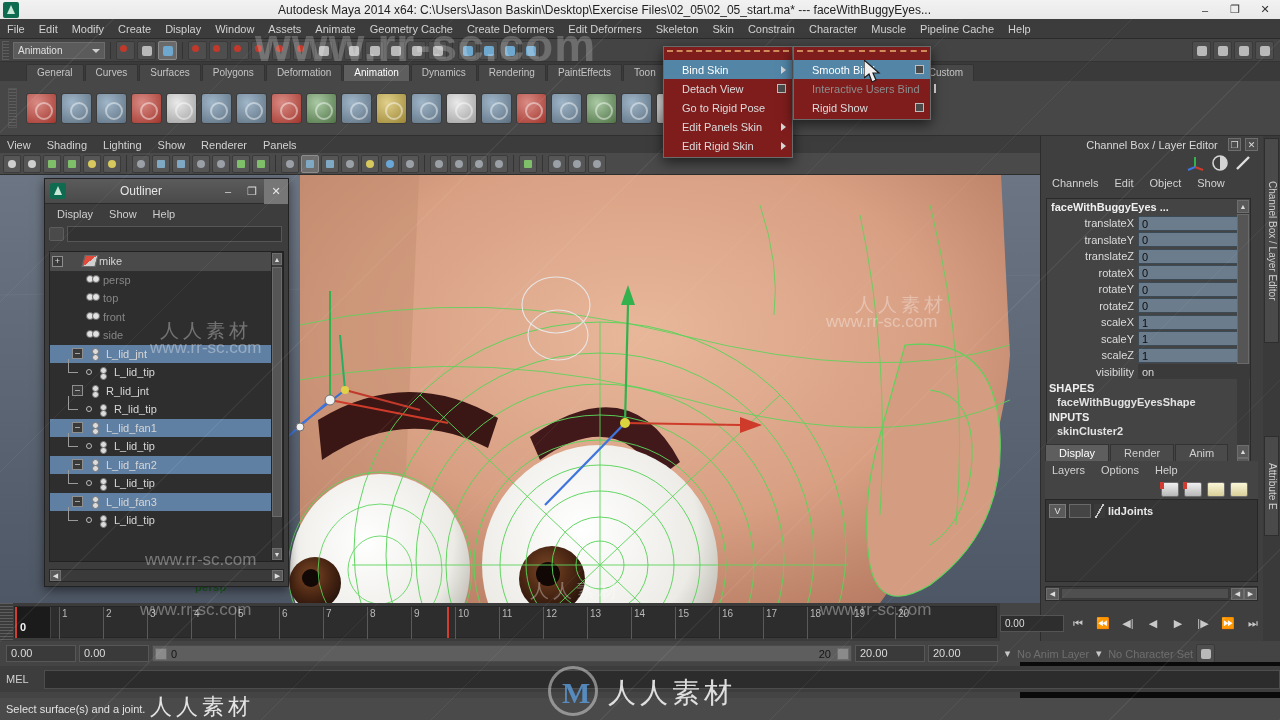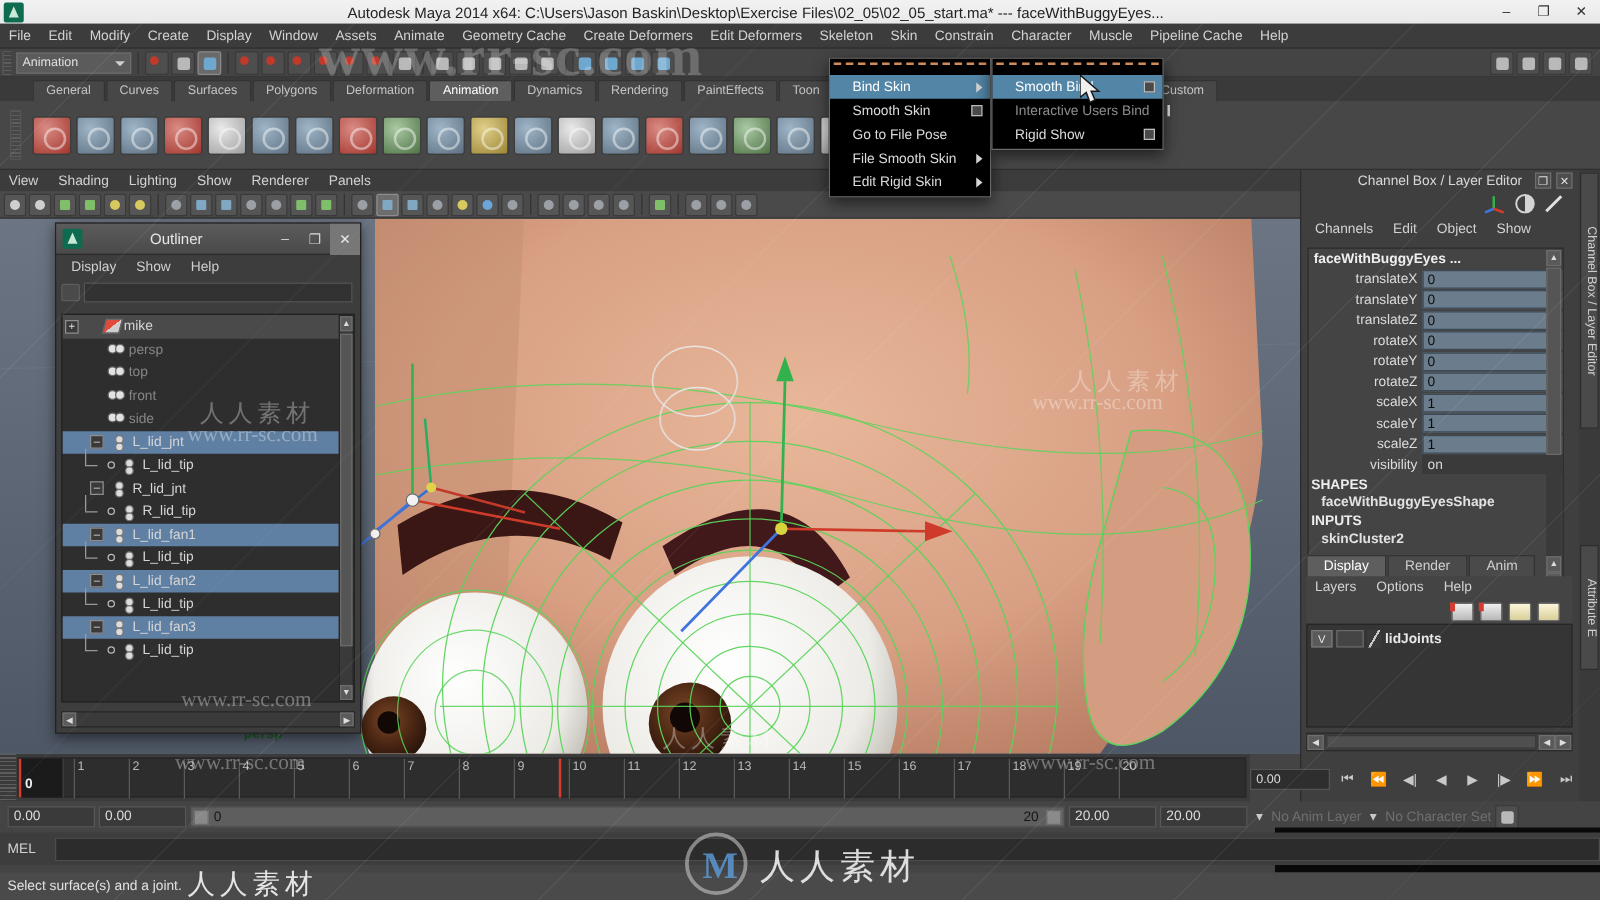--- a/index.html
+++ b/index.html
@@ -205,21 +205,21 @@
     display:flex;align-items:center;justify-content:center;font-size:7px;color:#ddd;}
   .ol-hscroll {
     position:absolute; left:4px; right:4px; bottom:4px; height:13px; background:#3a3a3a; border:1px solid #262626;
     display:flex; align-items:center; justify-content:space-between;
   }
   .ol-hscroll .hs { width:11px;height:11px;background:#5a5a5a;border:1px solid #6e6e6e;
     display:flex;align-items:center;justify-content:center;font-size:7px;color:#ddd;}
 
   
   .menu-pop {
-    position:absolute; background:#000000; border:1px solid #6a6a6a;
+    position:absolute; background:#7f1d1d; border:1px solid #6a6a6a;
     box-shadow:0 4px 12px rgba(0,0,0,.6); padding:2px 0; z-index:60;
   }
   .menu-pop .tear { height:7px; margin:1px 3px 3px;
     border-top:2px dashed #cf8b5a; }
   .menu-pop .row {
     height:19px; display:flex; align-items:center; padding:0 6px 0 18px;
     font-size:11px; color:#dcdcdc; white-space:nowrap; position:relative;
   }
   .menu-pop .row.hl { background:#5285a6; color:#fff; }
   .menu-pop .row.dim { color:#8d8d8d; }
@@ -338,21 +338,21 @@
   .cmd-lbl { font-size:11px; color:#d2d2d2; width:34px; }
   .cmd-in { flex:1; height:19px; background:#2c2c2c; border:1px solid #4d4d4d; }
   .helpline {
     position:absolute; left:0; top:698px; width:1280px; height:22px; background:#4a4a4a;
     display:flex; align-items:center; padding-left:6px; font-size:11px; color:#e2e2e2;
   }
   .blackbox { position:absolute; left:1020px; top:662px; width:260px; height:36px; background:#0a0a0a; }
 
   
   .wm { position:absolute; color:rgba(255,255,255,.30); pointer-events:none;
-        font-family:Liberation Serif, serif; white-space:nowrap; }
+        font-family:Liberation Sans, sans-serif; white-space:nowrap; }
   .wm-big { font-size:46px; font-weight:bold; color:rgba(255,255,255,.22); letter-spacing:1px;}
   .wm-mid { font-size:17px; color:rgba(255,255,255,.35); }
   .wm-cn  { font-size:19px; color:rgba(255,255,255,.33); letter-spacing:4px;}
   .diag { position:absolute; inset:0; pointer-events:none;
     background-image: repeating-linear-gradient(-45deg, rgba(255,255,255,.055) 0 1px, transparent 1px 120px);}
   .logo-c { position:absolute; left:548px; top:666px; width:50px; height:50px; border-radius:50%;
             border:3px solid rgba(210,210,210,.55); }
   .logo-c::after{ content:"M"; position:absolute; left:11px; top:7px; font-size:30px; font-weight:bold;
             color:rgba(90,150,210,.85); font-family:"Liberation Serif",serif;}
 </style>
@@ -789,28 +789,28 @@
     </div>
   </div>
 
   <div class="menu-pop" style="left:663px; top:46px; width:130px;">
     <div class="tear"></div>
     <div class="row hl">
       <span class="lbl">Bind Skin</span>
       <span class="sub"></span>
     </div>
     <div class="row">
-      <span class="lbl">Smooth Skin</span>
+      <span class="lbl">Detach View</span>
       <span class="box"></span>
     </div>
     <div class="row">
-      <span class="lbl">Go to File Pose</span>
+      <span class="lbl">Go to Rigid Pose</span>
     </div>
     <div class="row">
-      <span class="lbl">File Smooth Skin</span>
+      <span class="lbl">Edit Panels Skin</span>
       <span class="sub"></span>
     </div>
     <div class="row">
       <span class="lbl">Edit Rigid Skin</span>
       <span class="sub"></span>
     </div>
   </div>
 
   <div class="menu-pop" style="left:793px; top:46px; width:138px;">
     <div class="tear"></div>

